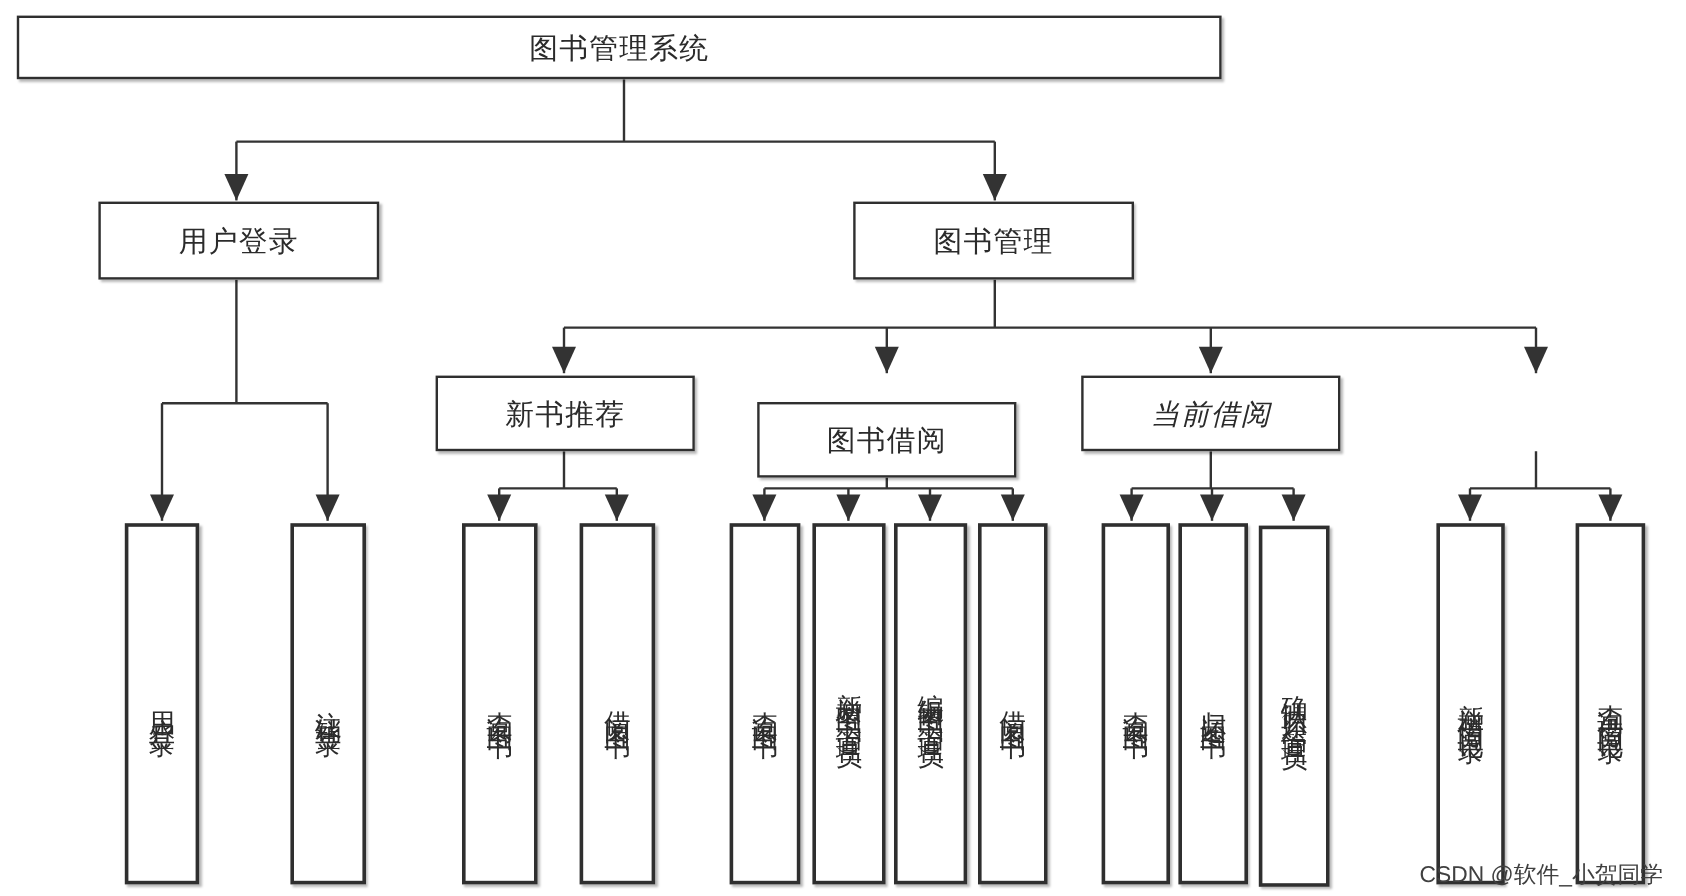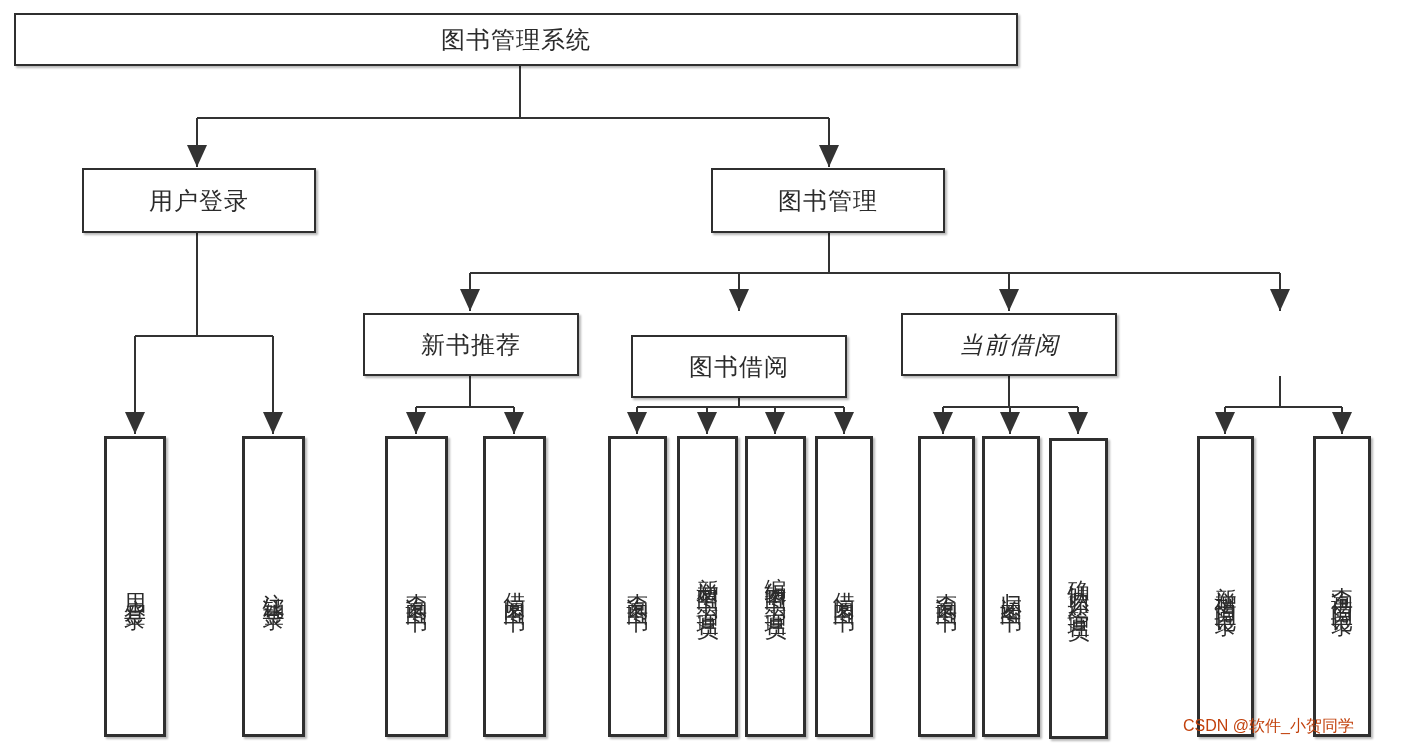--- a/index.html
+++ b/index.html
@@ -44,22 +44,22 @@
   .leaf .vtext {
     writing-mode: vertical-rl;
     font-size: 22px;
     letter-spacing: 6px;
     line-height: 1;
   }
   .watermark {
     position: absolute;
     left: 1183px;
     top: 716px;
-    font-size: 16px;
-    color: #c2410c;
+    font-size: 19px;
+    color: #404040;
     z-index: 2;
     white-space: nowrap;
   }
 </style>
 </head>
 <body>
 
 <div class="stage">
 
   <svg class="connector-layer" width="1405" height="747" viewBox="0 0 1405 747" xmlns="http://www.w3.org/2000/svg">

